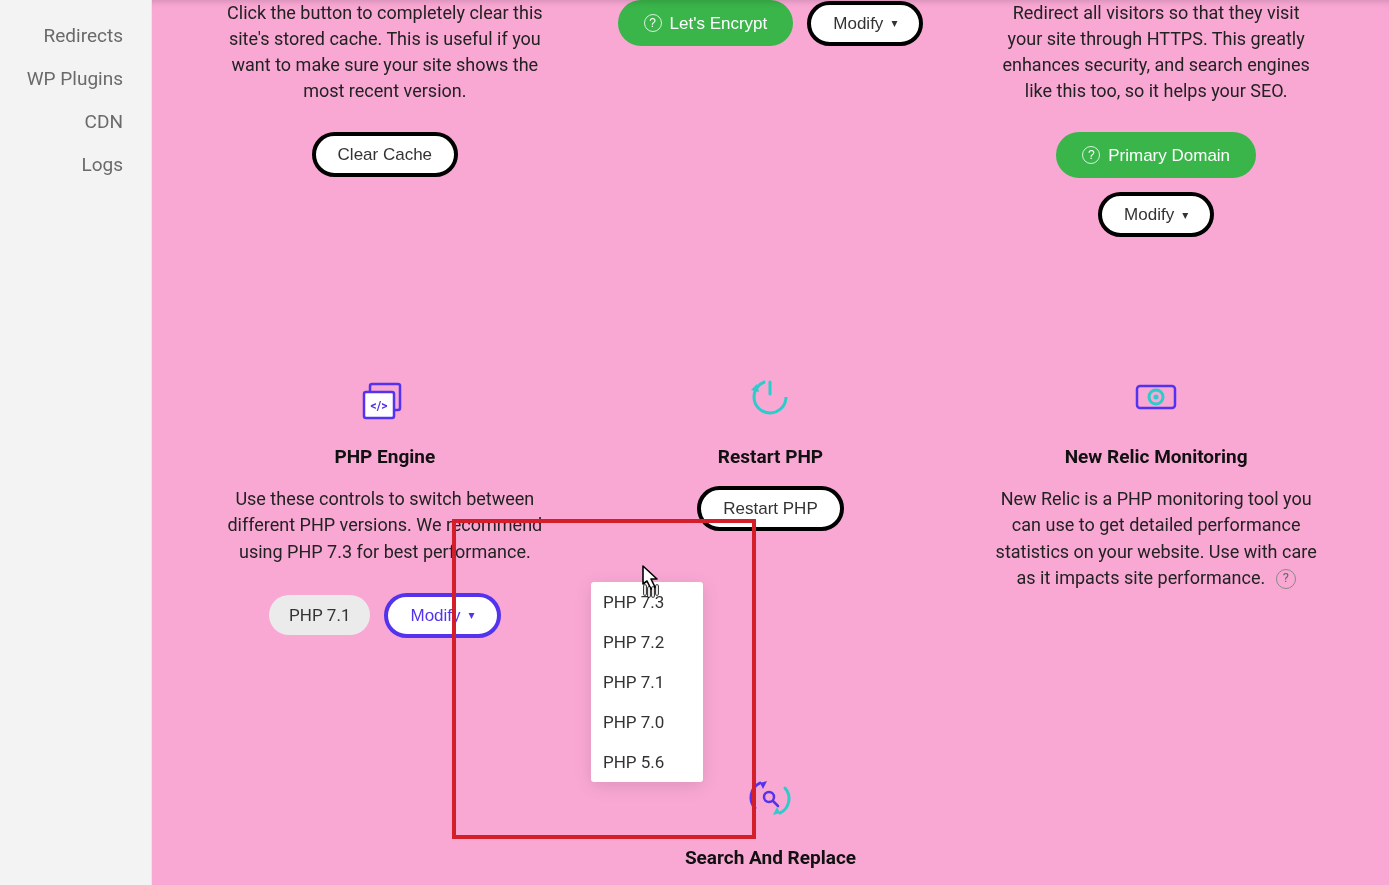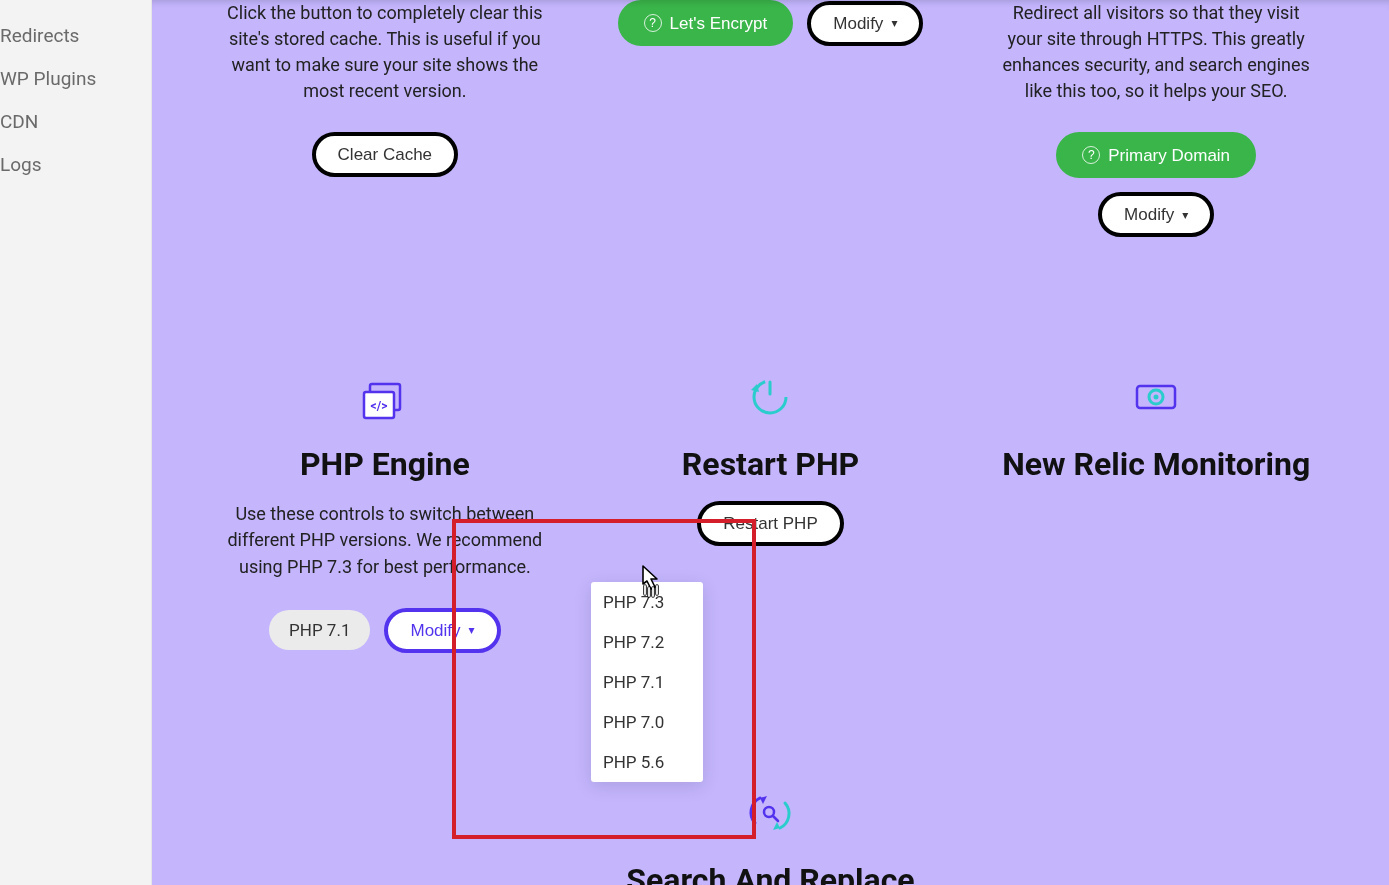--- a/index.html
+++ b/index.html
@@ -1,25 +1,25 @@
 <!DOCTYPE html>
 <html><head>
 <meta charset="utf-8">
 <style>
 * { box-sizing: border-box; margin: 0; padding: 0; }
 body { font-family: -apple-system, BlinkMacSystemFont, "Segoe UI", Roboto, Helvetica, Arial, sans-serif; background: #fff; color: #222; overflow: hidden; width: 1389px; height: 885px; }
 .wrapper { display: flex; width: 100%; height: 100%; }
 .sidebar { width: 152px; background: #f3f3f3; padding-top: 14px; border-right: 1px solid #e6e6e6; }
-.sidebar .item { text-align: left; padding: 10px 28px 10px 0; font-size: 19px; color: #6a6a6a; cursor: pointer; }
-.main { flex: 1; position: relative; background: #c4b5fd; overflow: hidden; }
+.sidebar .item { text-align: right; padding: 10px 28px 10px 0; font-size: 19px; color: #6a6a6a; cursor: pointer; }
+.main { flex: 1; position: relative; background: #f9a8d4; overflow: hidden; }
 .top-shadow { position: absolute; top: 0; left: 0; right: 0; height: 10px; box-shadow: inset 0 6px 6px -4px rgba(0,0,0,0.15); pointer-events: none; z-index: 5; }
 .grid { display: grid; grid-template-columns: 1fr 1fr 1fr; gap: 0; padding: 0 40px; margin-top: -10px; }
 .card { text-align: center; padding: 10px 30px 40px 30px; }
 .card .desc { font-size: 18px; line-height: 1.45; color: #222; margin-bottom: 28px; }
-.card h2 { font-size: 32px; font-weight: 700; margin: 18px 0 18px 0; color: #111; }
+.card h2 { font-size: 19px; font-weight: 700; margin: 18px 0 18px 0; color: #111; }
 .btn { display: inline-flex; align-items: center; justify-content: center; border: 4px solid #000000; background: #fff; color: #333; border-radius: 999px; padding: 10px 22px; font-size: 17px; cursor: pointer; line-height: 1; }
 .btn.green { background: #3ab54a; color: #fff; border-color: #3ab54a; }
 .btn.green .q { border-color: rgba(255,255,255,0.8); color: #fff; }
 .btn.outlined-purple { border-color: #5333ed; color: #5333ed; }
 .btn .chev { margin-left: 8px; font-size: 12px; }
 .q { display: inline-flex; align-items: center; justify-content: center; width: 18px; height: 18px; border: 1.5px solid #888; border-radius: 50%; font-size: 12px; margin-right: 8px; color: #666; }
 .q-inline { display: inline-flex; align-items: center; justify-content: center; width: 20px; height: 20px; border: 1.5px solid #888; border-radius: 50%; font-size: 13px; margin-left: 6px; color: #666; vertical-align: middle; }
 .btn-row { display: flex; gap: 14px; justify-content: center; align-items: center; }
 .pill { display: inline-flex; align-items: center; background: #ebebeb; color: #333; border-radius: 999px; padding: 10px 20px; font-size: 17px; }
 .icon-wrap { height: 60px; display: flex; align-items: center; justify-content: center; margin-top: 30px; }
@@ -112,20 +112,24 @@
 
       <div class="card row2">
         <div class="icon-wrap">
           <svg viewBox="0 0 50 50">
               <rect x="6" y="14" width="38" height="22" rx="3" fill="none" stroke="#5333ed" stroke-width="2.5"></rect>
               <circle cx="25" cy="25" r="7" fill="none" stroke="#2acccc" stroke-width="3"></circle>
               <circle cx="25" cy="25" r="2.5" fill="#2acccc"></circle>
             </svg>
         </div>
         <h2>New Relic Monitoring</h2>
+        <p class="desc">
+          <span>New Relic is a PHP monitoring tool you can use to get detailed performance statistics on your website. Use with care as it impacts site performance.</span>
+          <span class="q-inline">?</span>
+        </p>
       </div>
 
       <div class="card row2"></div>
       <div class="card row2">
         <div class="icon-wrap">
           <svg viewBox="0 0 50 50">
             <path d="M 15 10 A 16 16 0 0 0 10 35" fill="none" stroke="#5333ed" stroke-width="3" stroke-linecap="round"></path>
             <polygon points="15,10 22,8 18,16" fill="#5333ed"></polygon>
             <path d="M 35 40 A 16 16 0 0 0 40 15" fill="none" stroke="#2acccc" stroke-width="3" stroke-linecap="round"></path>
             <polygon points="35,40 28,42 32,34" fill="#2acccc"></polygon>

